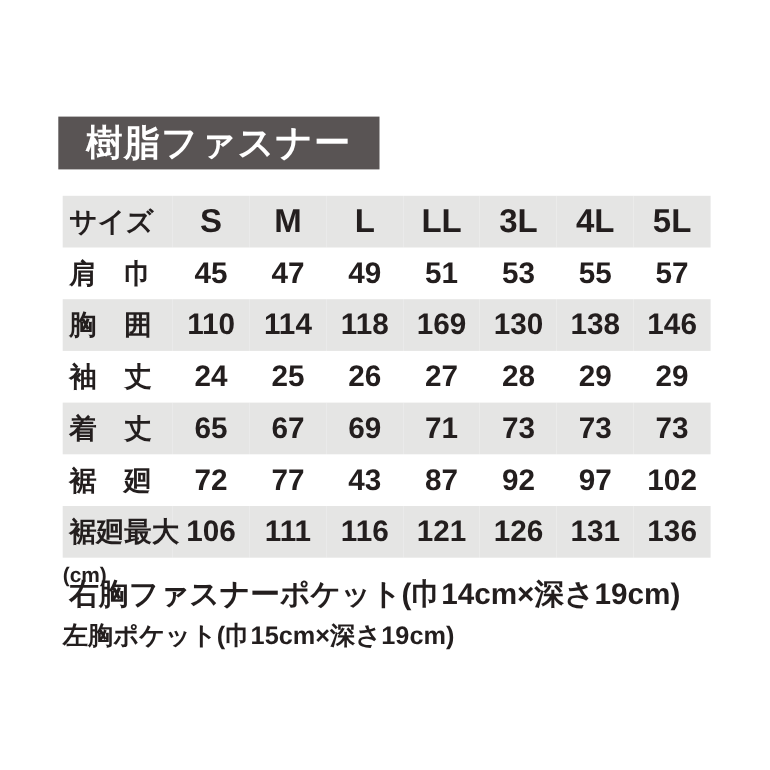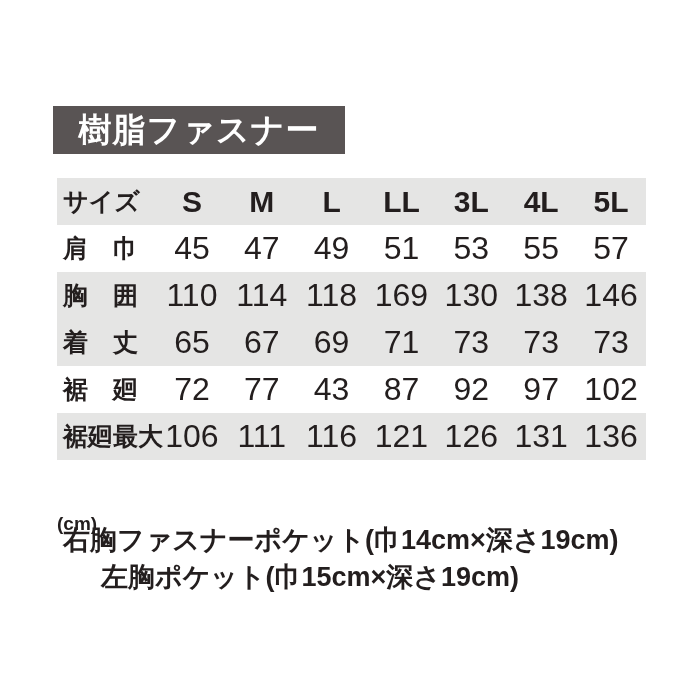--- a/index.html
+++ b/index.html
@@ -29,22 +29,22 @@
     left: 57px; top: 178px;
     width: 589px;
     border-collapse: collapse;
     table-layout: fixed;
   }
   table.size-table tr { height: 47px; }
   table.size-table tr.alt { background: #e5e5e4; padding-left: 16px; }
   table.size-table th, table.size-table td {
     text-align: center;
     vertical-align: middle;
-    font-size: 32px;
-    font-weight: 400;
+    font-size: 27px;
+    font-weight: 700;
     padding: 0;
     white-space: nowrap;
   }
   table.size-table th { font-weight: 700; font-size: 30px; }
   table.size-table .label-col {
     width: 100px;
     text-align: left;
     padding-left: 6px;
     font-size: 25px;
     font-weight: 700;
@@ -60,24 +60,23 @@
   .pocket-note-1 {
     position: absolute;
     left: 63px; top: 522px;
     font-size: 27px;
     font-weight: 600;
     line-height: 36px;
   }
   .pocket-note-2 {
     position: absolute;
     left: 57px; top: 559px;
-    font-size: 27px;
+    font-size: 23px;
     font-weight: 600;
     line-height: 36px;
-    margin-left: 44px;
   }
 </style>
 </head>
 <body>
 
 <div class="title-box">
   <span>樹脂ファスナー</span>
 </div>
 
 <table class="size-table">
@@ -105,20 +104,30 @@
     <tr class="alt">
       <td class="label-col">胸　囲</td>
       <td>110</td>
       <td>114</td>
       <td>118</td>
       <td>169</td>
       <td>130</td>
       <td>138</td>
       <td>146</td>
     </tr>
+    <tr>
+      <td class="label-col">袖　丈</td>
+      <td>24</td>
+      <td>25</td>
+      <td>26</td>
+      <td>27</td>
+      <td>28</td>
+      <td>29</td>
+      <td>29</td>
+    </tr>
     <tr class="alt">
       <td class="label-col">着　丈</td>
       <td>65</td>
       <td>67</td>
       <td>69</td>
       <td>71</td>
       <td>73</td>
       <td>73</td>
       <td>73</td>
     </tr>

